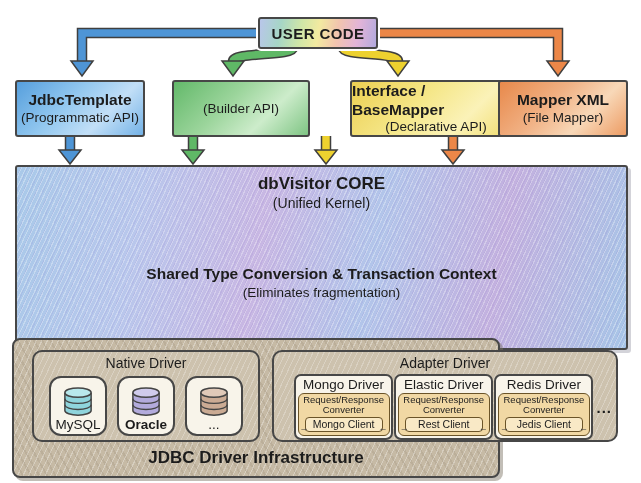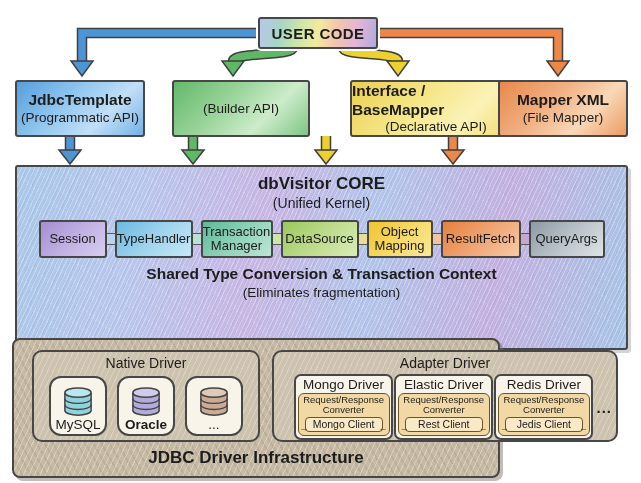--- a/index.html
+++ b/index.html
@@ -163,35 +163,20 @@
     <div class="s">(Declarative API)</div>
   </div>
   <div id="api-mapper" class="box api crayon-lines">
     <div class="t">Mapper XML</div>
     <div class="s">(File Mapper)</div>
   </div>
 
   <div id="core" class="box">
     <div id="core-title">dbVisitor CORE</div>
     <div id="core-subtitle">(Unified Kernel)</div>
-    <div id="components">
-      <div class="comp c-session crayon-lines">Session</div>
-      <div class="conn n1"></div>
-      <div class="comp c-typehandler crayon-lines">TypeHandler</div>
-      <div class="conn n2"></div>
-      <div class="comp c-txmanager crayon-lines">Transaction Manager</div>
-      <div class="conn n3"></div>
-      <div class="comp c-datasource crayon-lines">DataSource</div>
-      <div class="conn n4"></div>
-      <div class="comp c-objmapping crayon-lines">Object Mapping</div>
-      <div class="conn n5"></div>
-      <div class="comp c-resultfetch crayon-lines">ResultFetch</div>
-      <div class="conn n6"></div>
-      <div class="comp c-queryargs crayon-lines">QueryArgs</div>
-    </div>
     <div id="core-footer-title">Shared Type Conversion &amp; Transaction Context</div>
     <div id="core-footer-subtitle">(Eliminates fragmentation)</div>
   </div>
 
   <div id="infra" class="box">
 
     <div id="native-box" class="group">
       <div class="group-title">Native Driver</div>
       <div id="native-cards">
         <div class="db-card">

